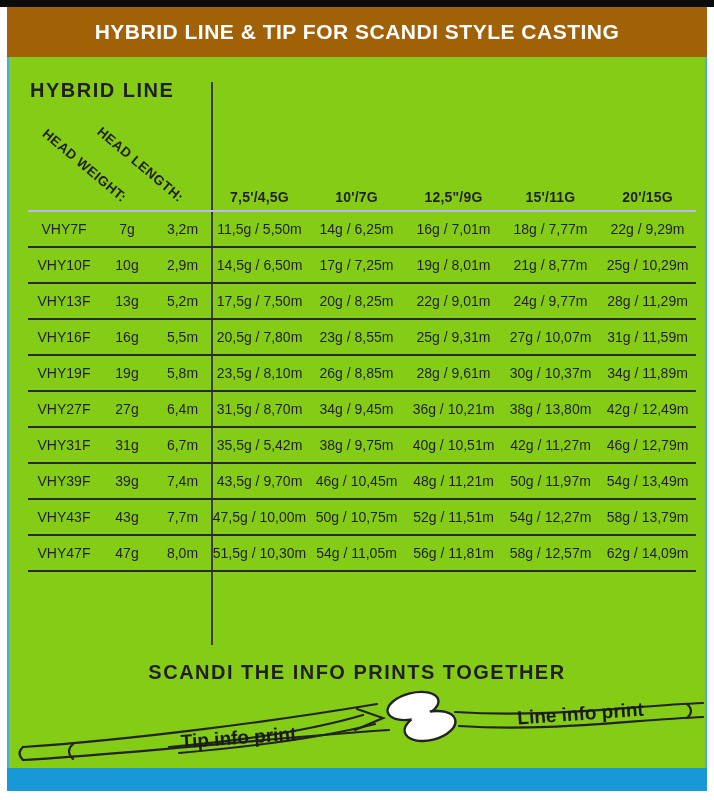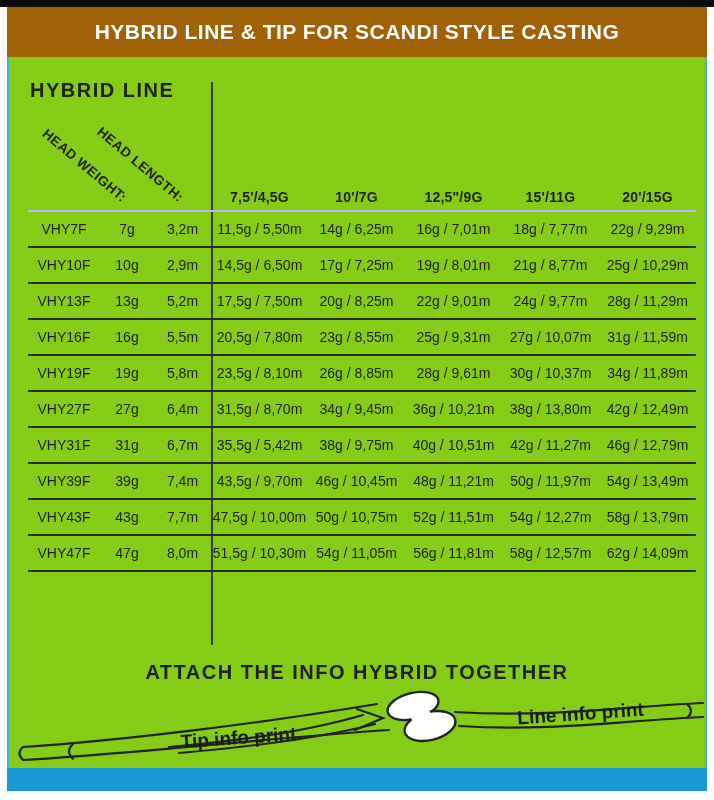--- a/index.html
+++ b/index.html
@@ -198,21 +198,21 @@
     <td>8,0m</td>
     <td>51,5g / 10,30m</td>
     <td>54g / 11,05m</td>
     <td>56g / 11,81m</td>
     <td>58g / 12,57m</td>
     <td>62g / 14,09m</td>
   </tr>
         </tbody>
     </table>
 
-    <p class="footer-heading">ATTACH THE INFO HYBRID TOGETHER</p>
+    <p class="footer-heading">SCANDI THE INFO PRINTS TOGETHER</p>
 
     <svg class="knot-svg" viewBox="0 0 696 80" xmlns="http://www.w3.org/2000/svg">
       <g fill="none" stroke="#232323" stroke-width="2.2" stroke-linecap="round">
 
         <path d="M 14 57 C 120 50 260 32 368 14"></path>
         <path d="M 14 70 C 120 64 260 48 380 40"></path>
         <path d="M 14 57 Q 7 63 14 70"></path>
         <path d="M 64 54 Q 56 61 64 69"></path>
 
         <path d="M 160 57 C 240 50 310 38 354 25"></path>

